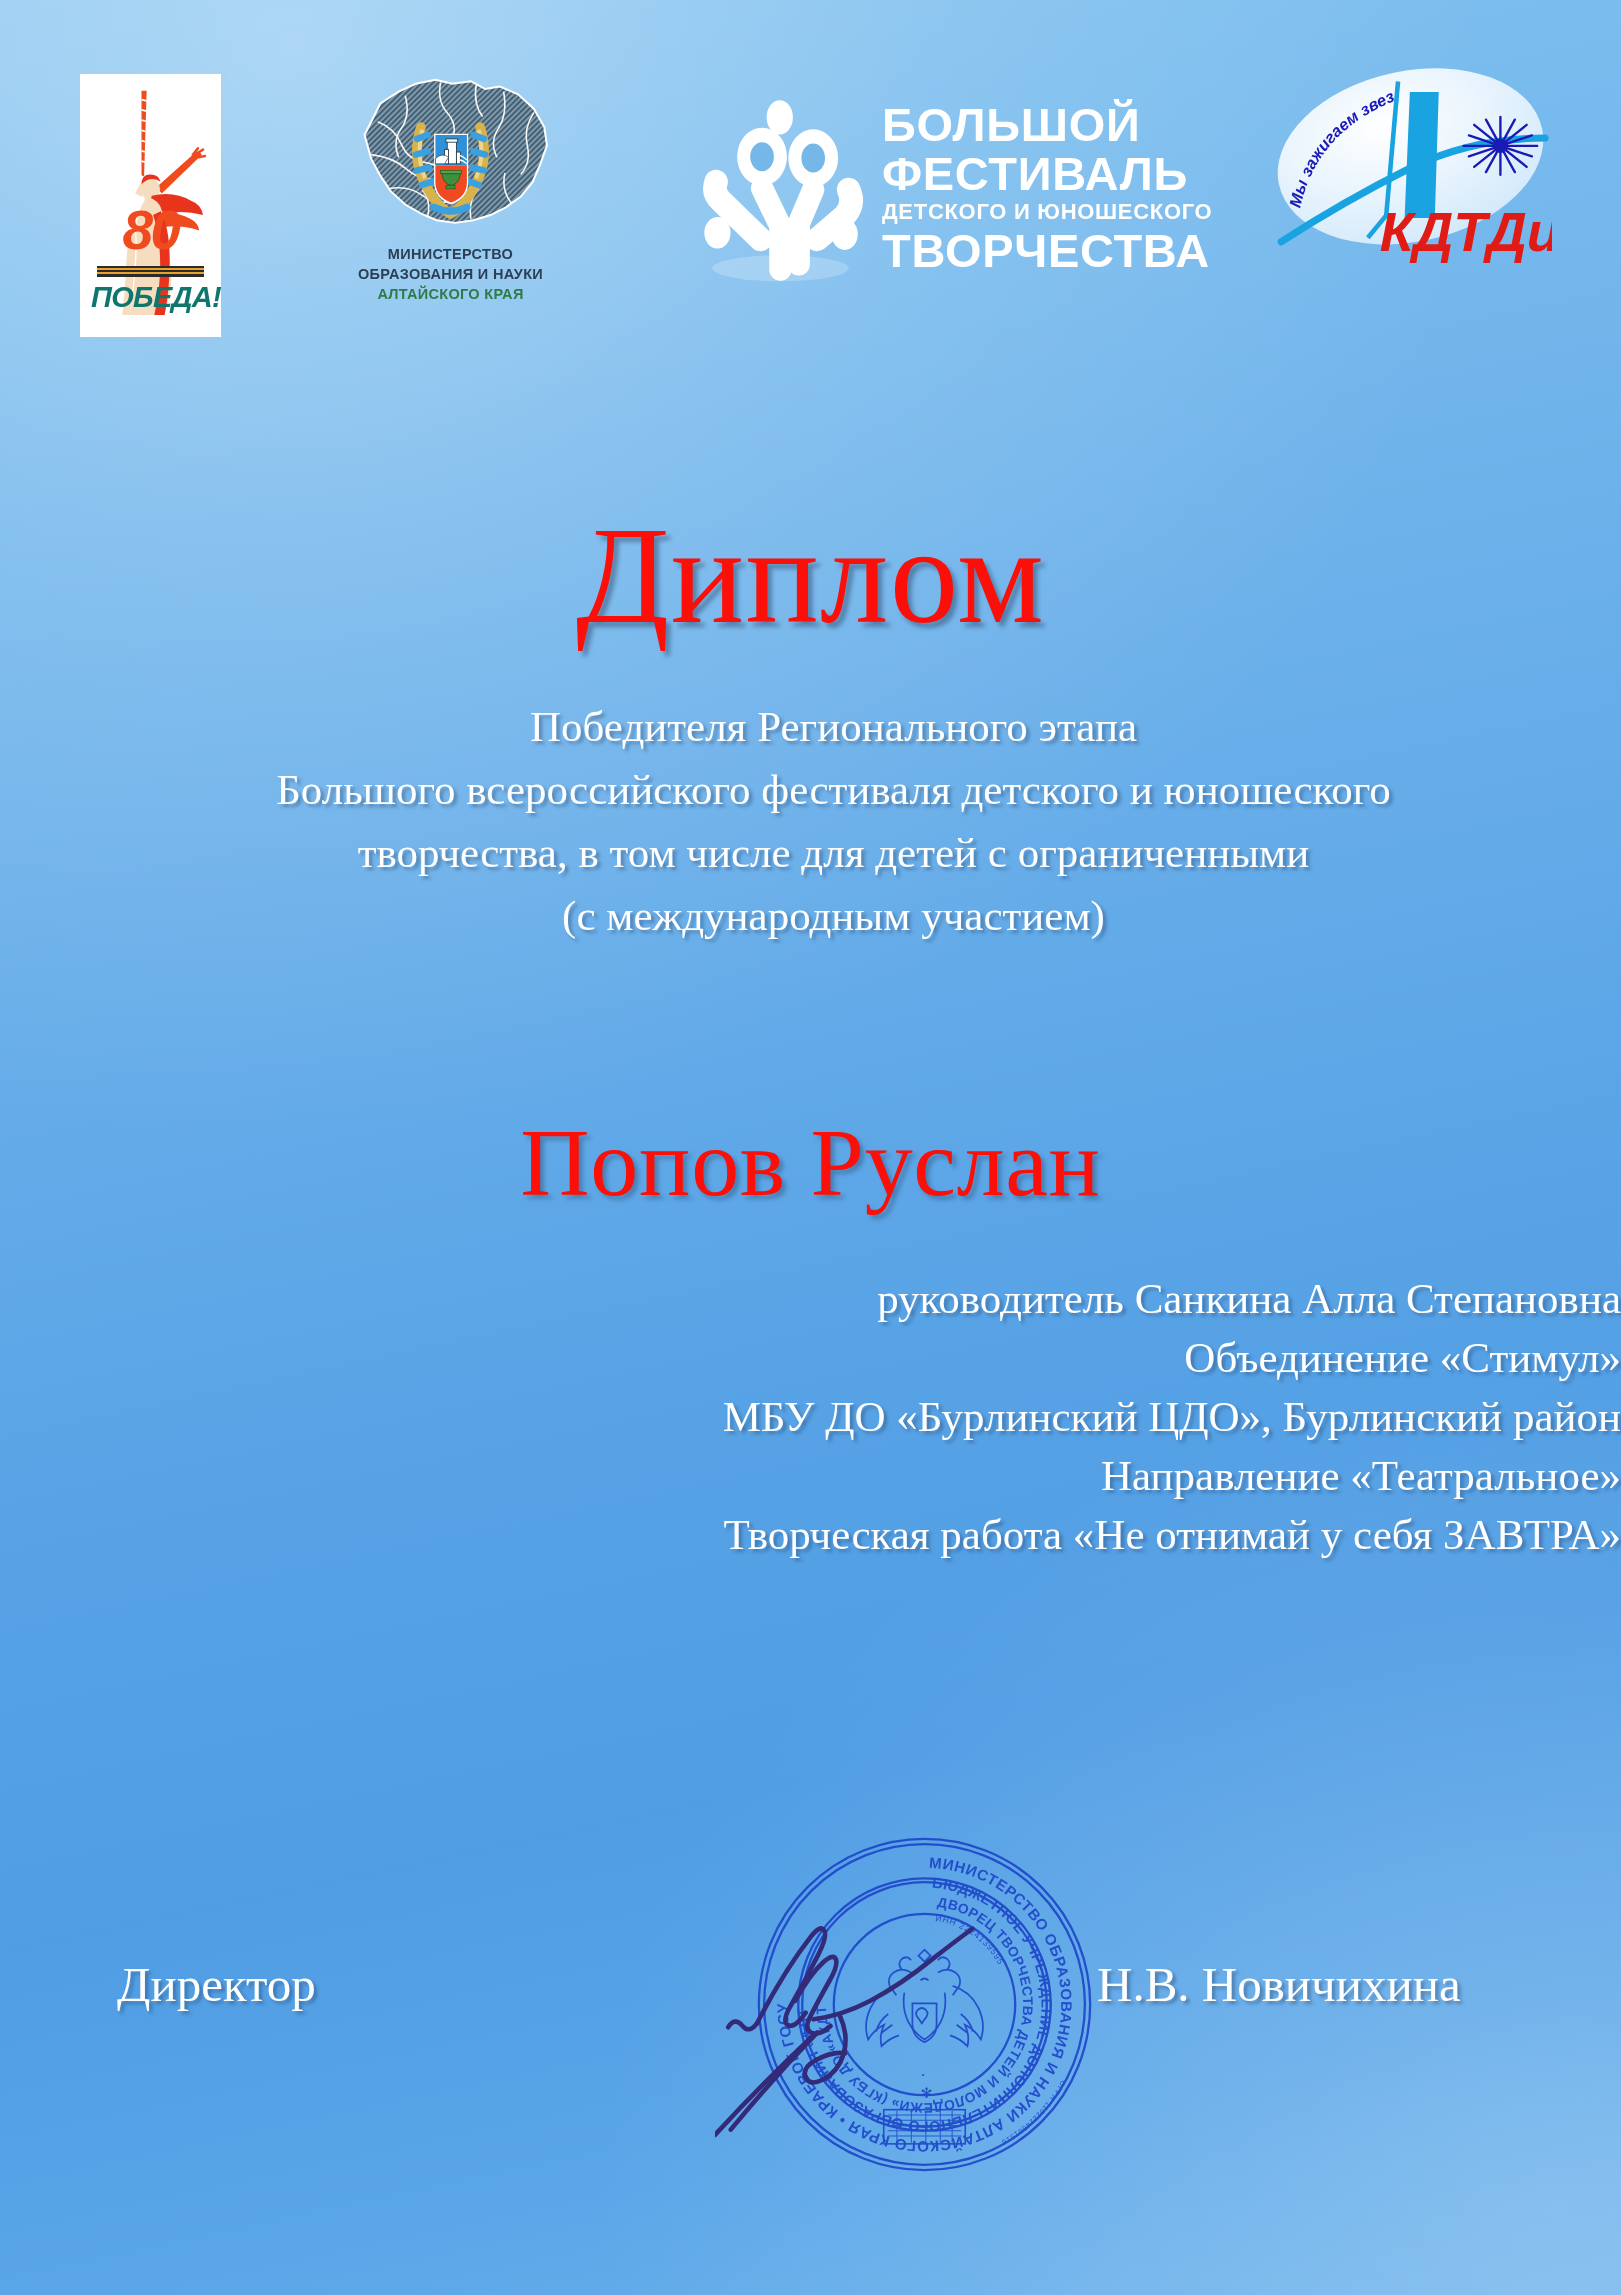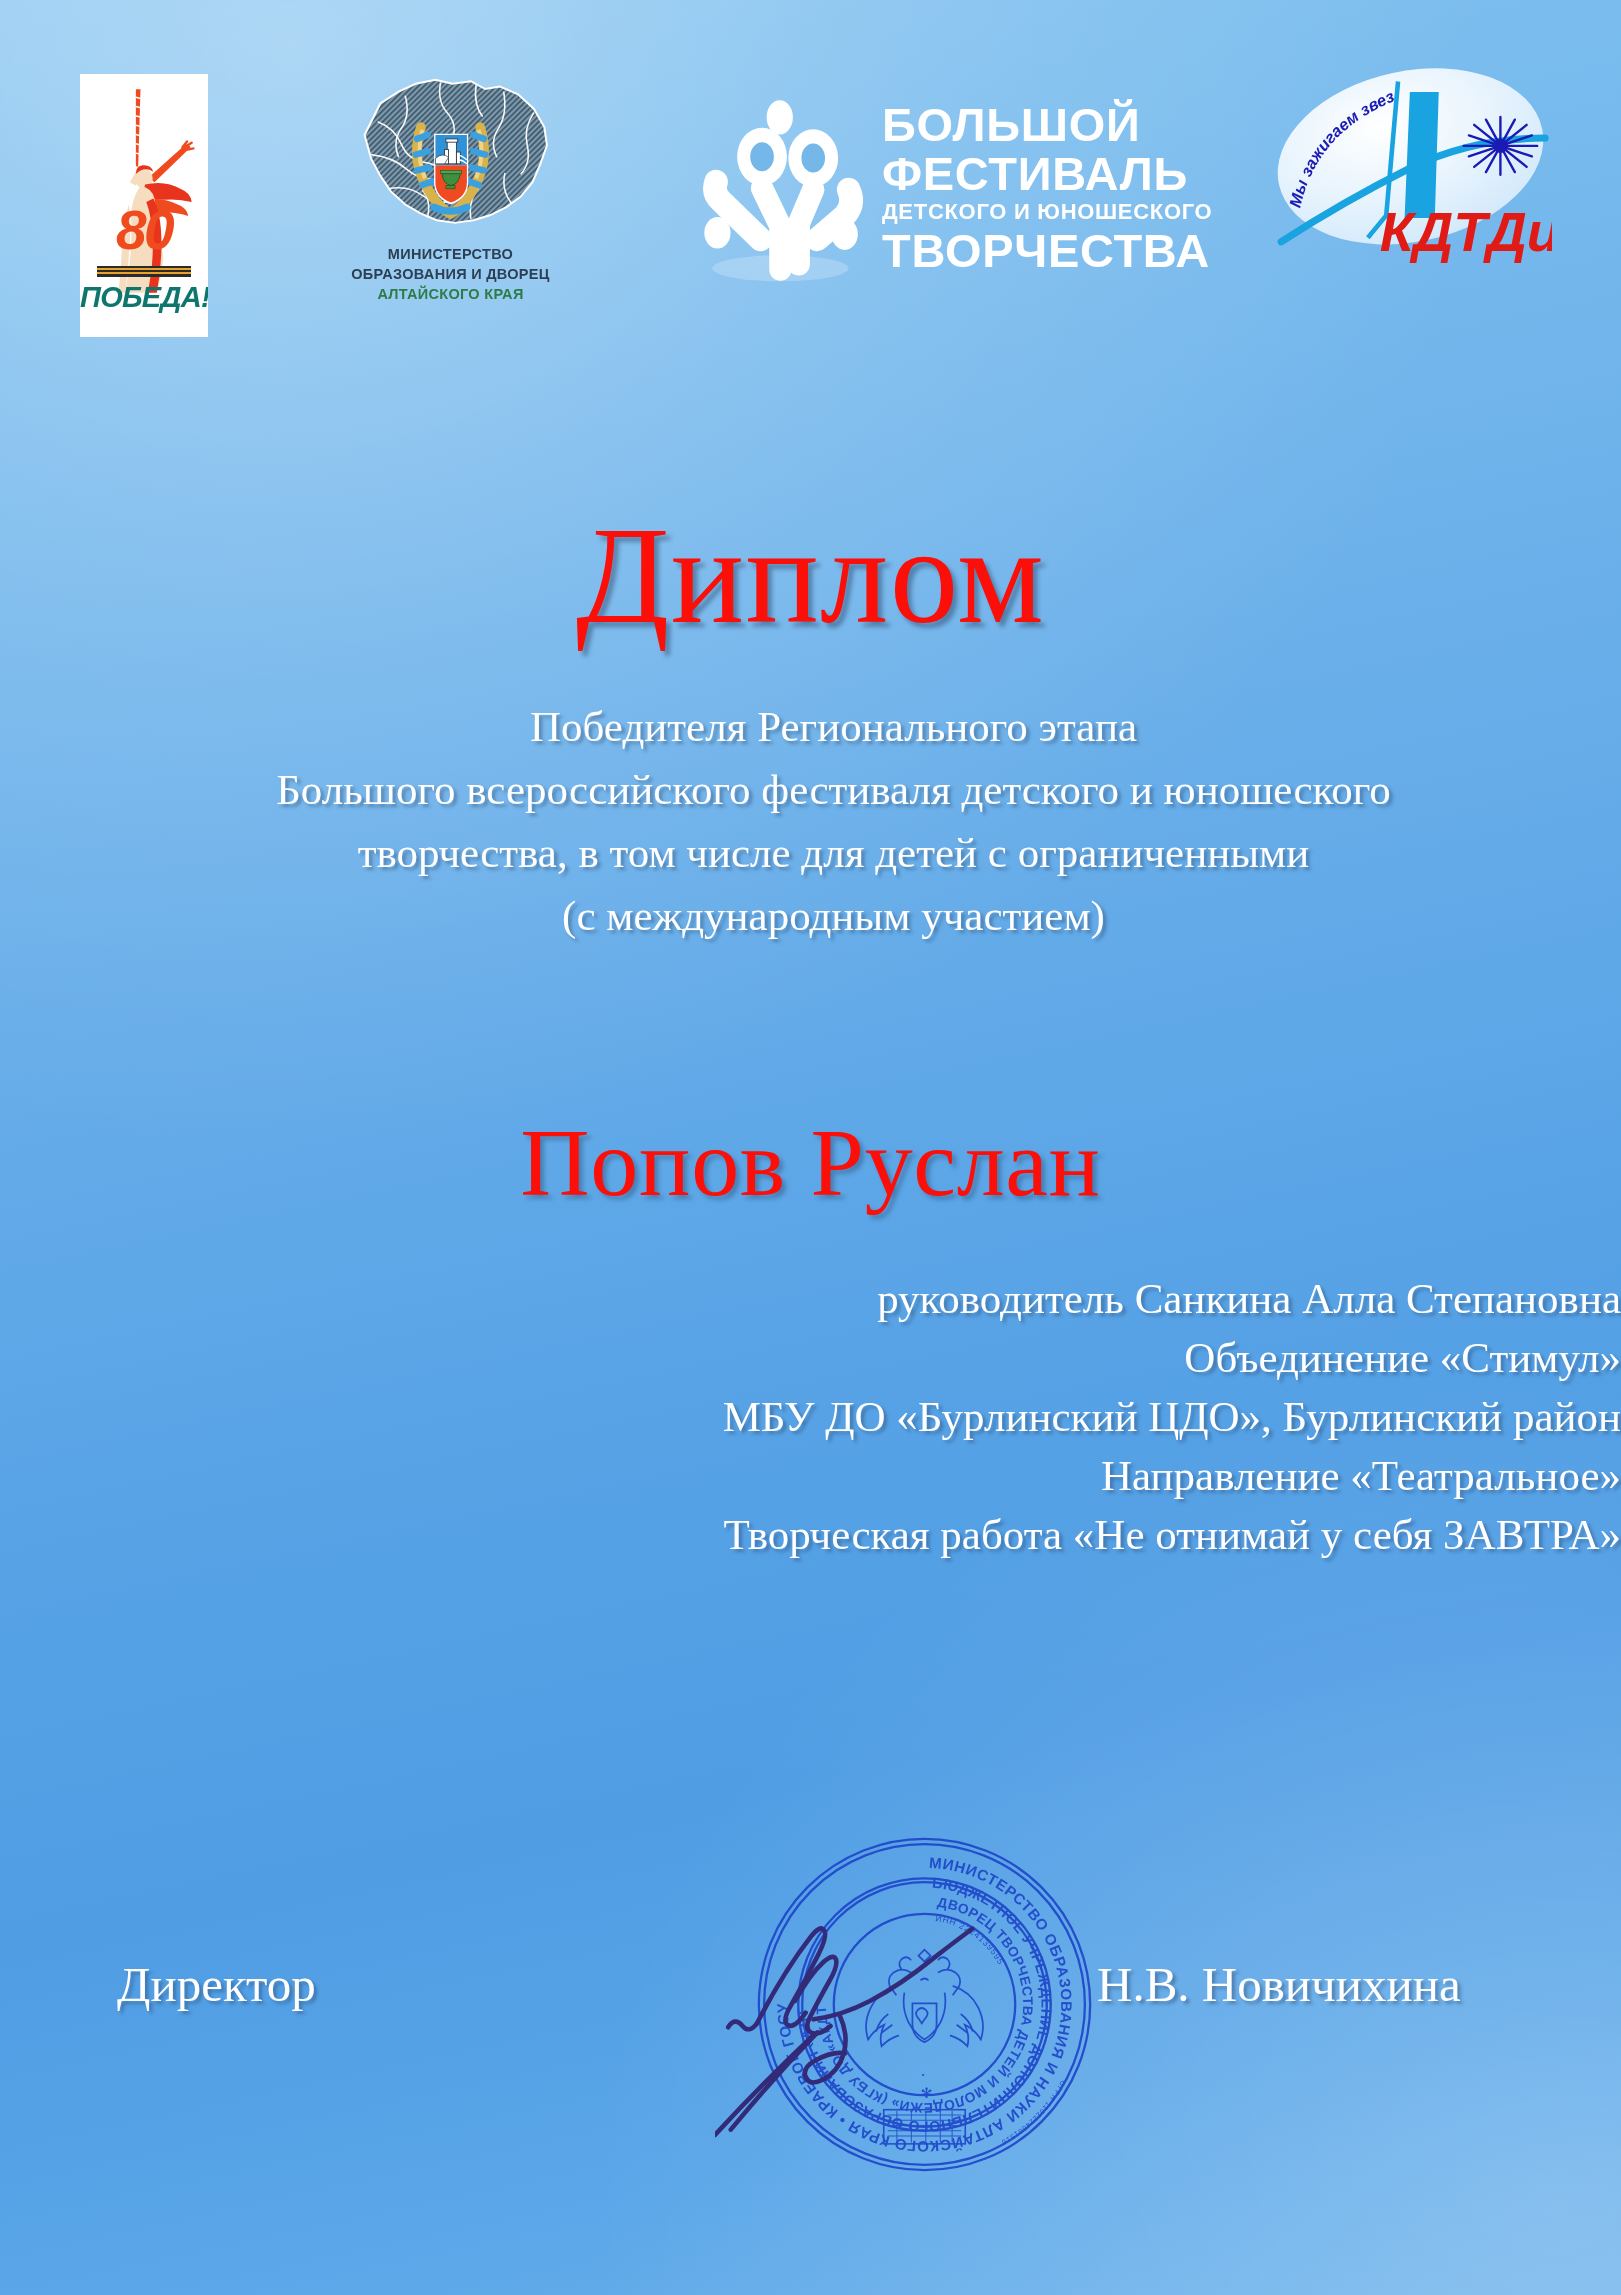--- a/index.html
+++ b/index.html
@@ -41,20 +41,21 @@
     height: 355px;
   }
   .logo { position: absolute; }
 
   
   .logo-pobeda {
     left: 80px; top: 74px;
     width: 128px; height: 263px;
     background: #ffffff;
     overflow: hidden;
+    padding-left: 13px;
   }
   .pobeda-art { position: absolute; inset: 0; }
   .pobeda-80 {
     position: absolute;
     left: 0; right: 0;
     top: 129px;
     text-align: center;
     font-family: "Liberation Sans", sans-serif;
     font-weight: 700;
     font-style: italic;
@@ -306,21 +307,21 @@
         </g>
         <path d="M142 132 q10 -10 20 -2 l-6 10 h-14 z" fill="#ffffff" stroke="#243540" stroke-width="1"></path>
         <path d="M176 126 q8 2 14 8 M176 133 q9 2 14 7" stroke="#ffffff" stroke-width="2" fill="none"></path>
 
         <path d="M152 155 h28 q-2 16 -14 18 q-12 -2 -14 -18 z" fill="#3f8f3f" stroke="#1f5c22" stroke-width="1.4"></path>
         <rect x="150" y="150" width="32" height="5" fill="#4fa34f" stroke="#1f5c22" stroke-width="1"></rect>
         <rect x="158" y="173" width="14" height="5" fill="#3f8f3f" stroke="#1f5c22" stroke-width="1"></rect>
       </svg>
       <div class="ministry-text">
         <div>МИНИСТЕРСТВО</div>
-        <div>ОБРАЗОВАНИЯ И ДВОРЕЦ</div>
+        <div>ОБРАЗОВАНИЯ И НАУКИ</div>
         <div class="green">АЛТАЙСКОГО КРАЯ</div>
       </div>
     </div>
 
     <div class="logo logo-festival">
       <svg class="fest-mark" viewBox="0 0 250 290" xmlns="http://www.w3.org/2000/svg">
         <ellipse cx="118" cy="262" rx="104" ry="20" fill="#ffffff" opacity=".22"></ellipse>
 
         <ellipse cx="117" cy="32" rx="20" ry="26" fill="#ffffff"></ellipse>
 

